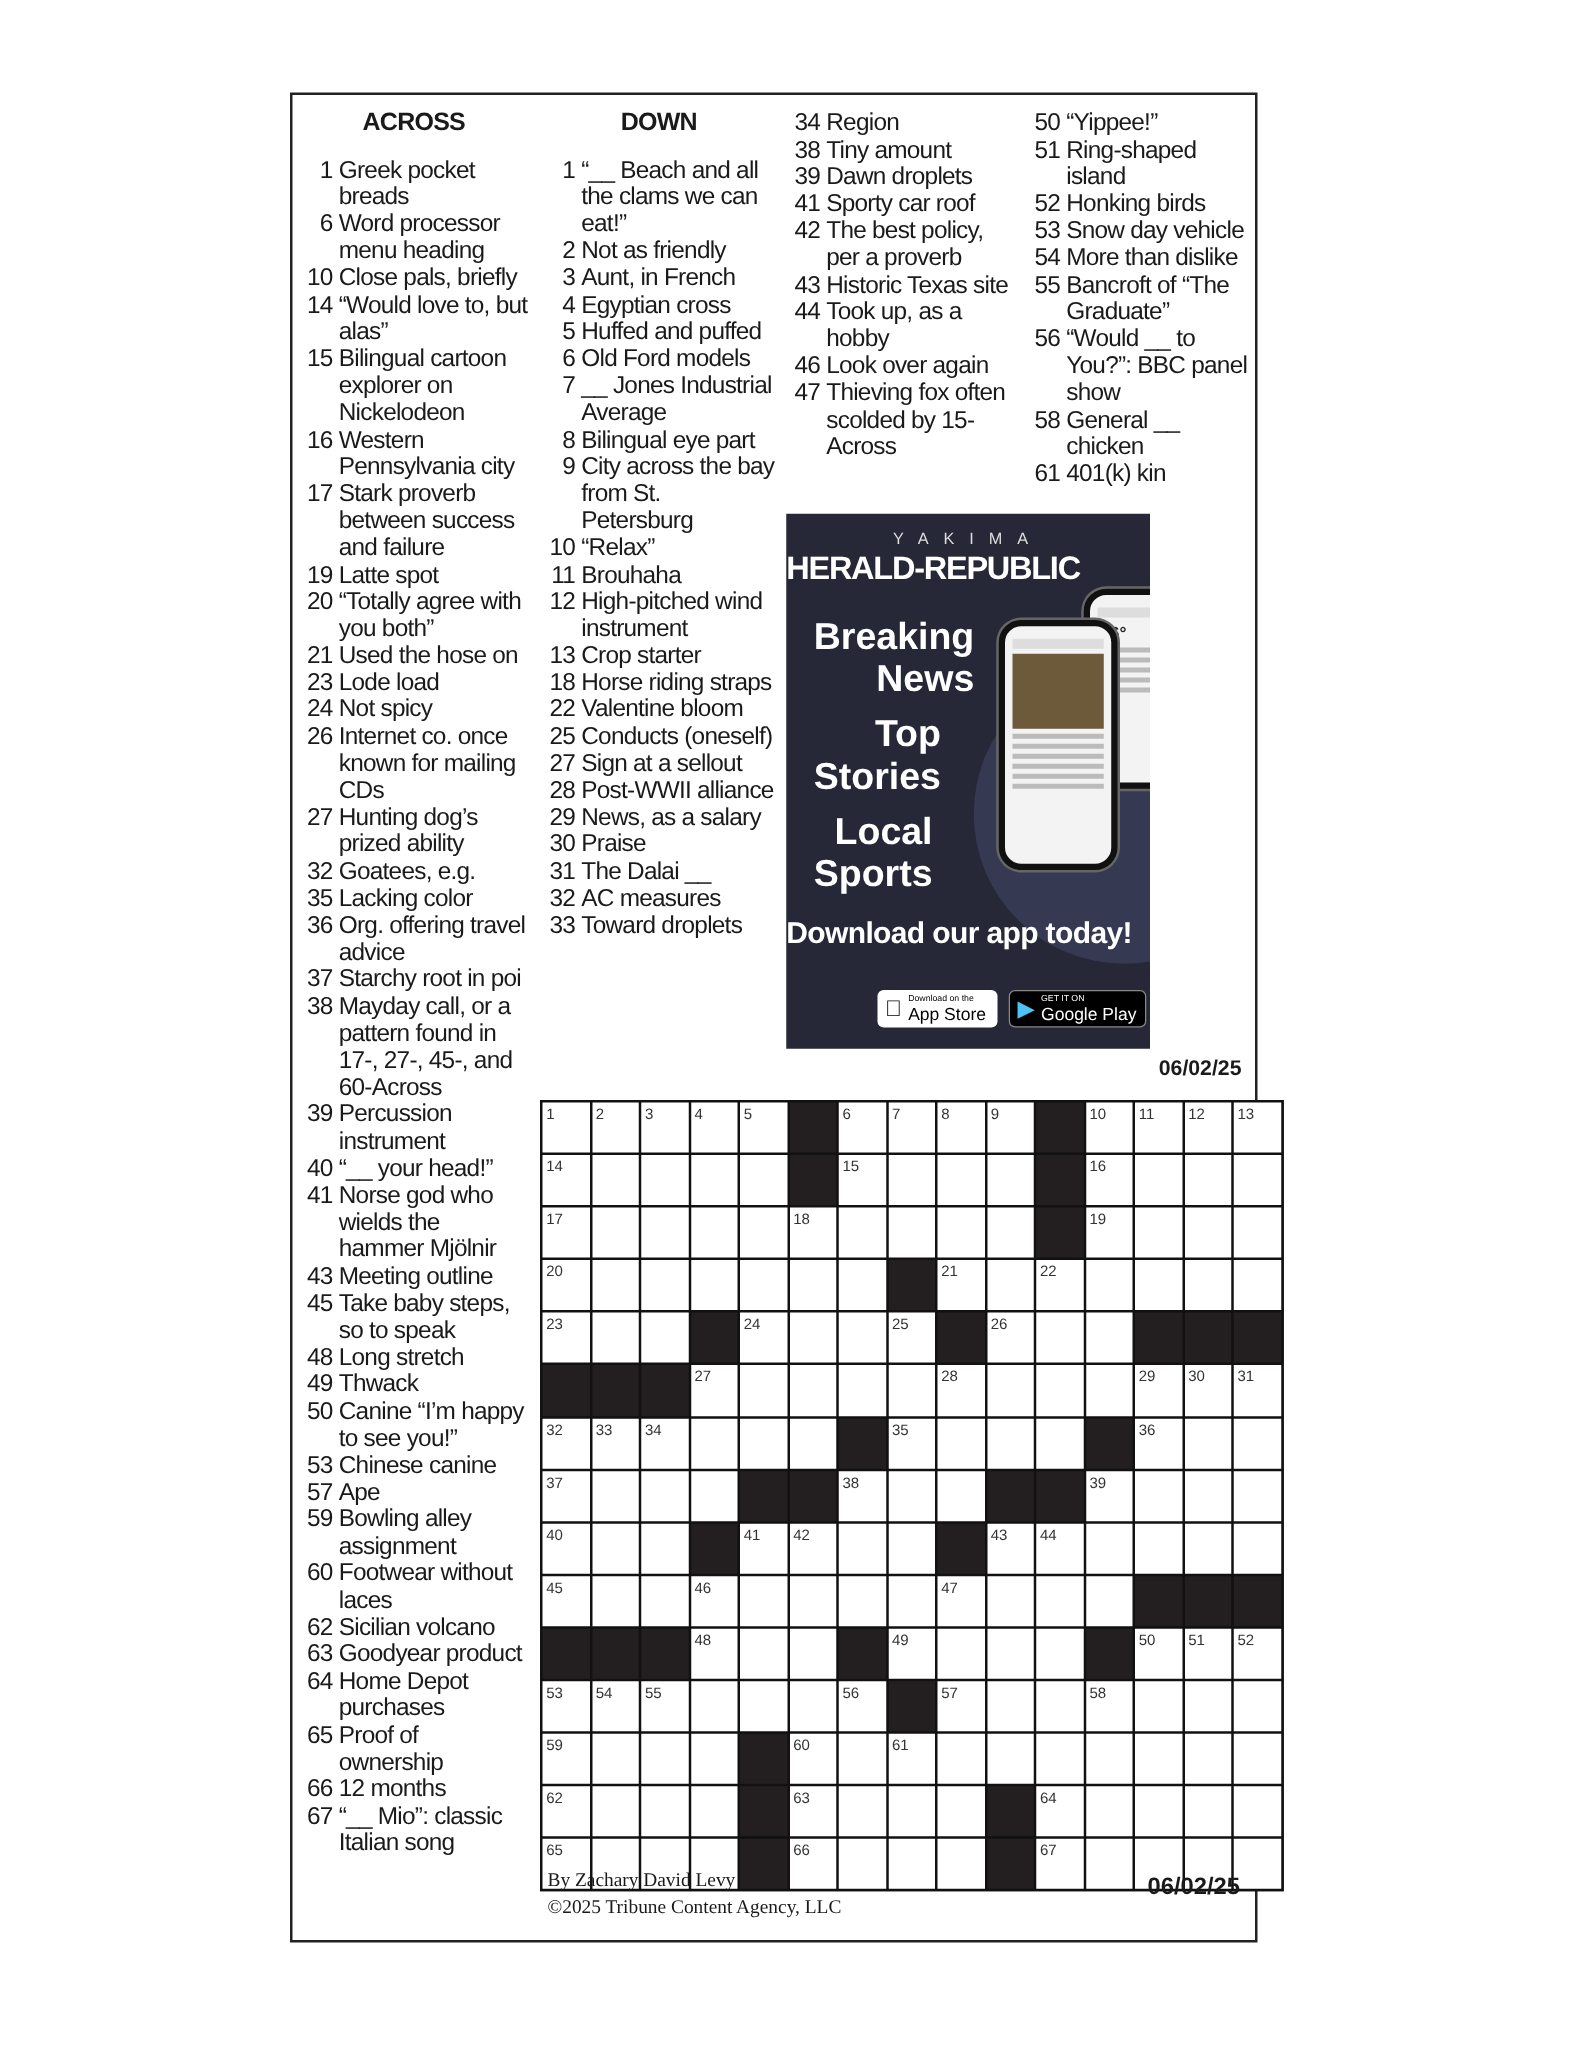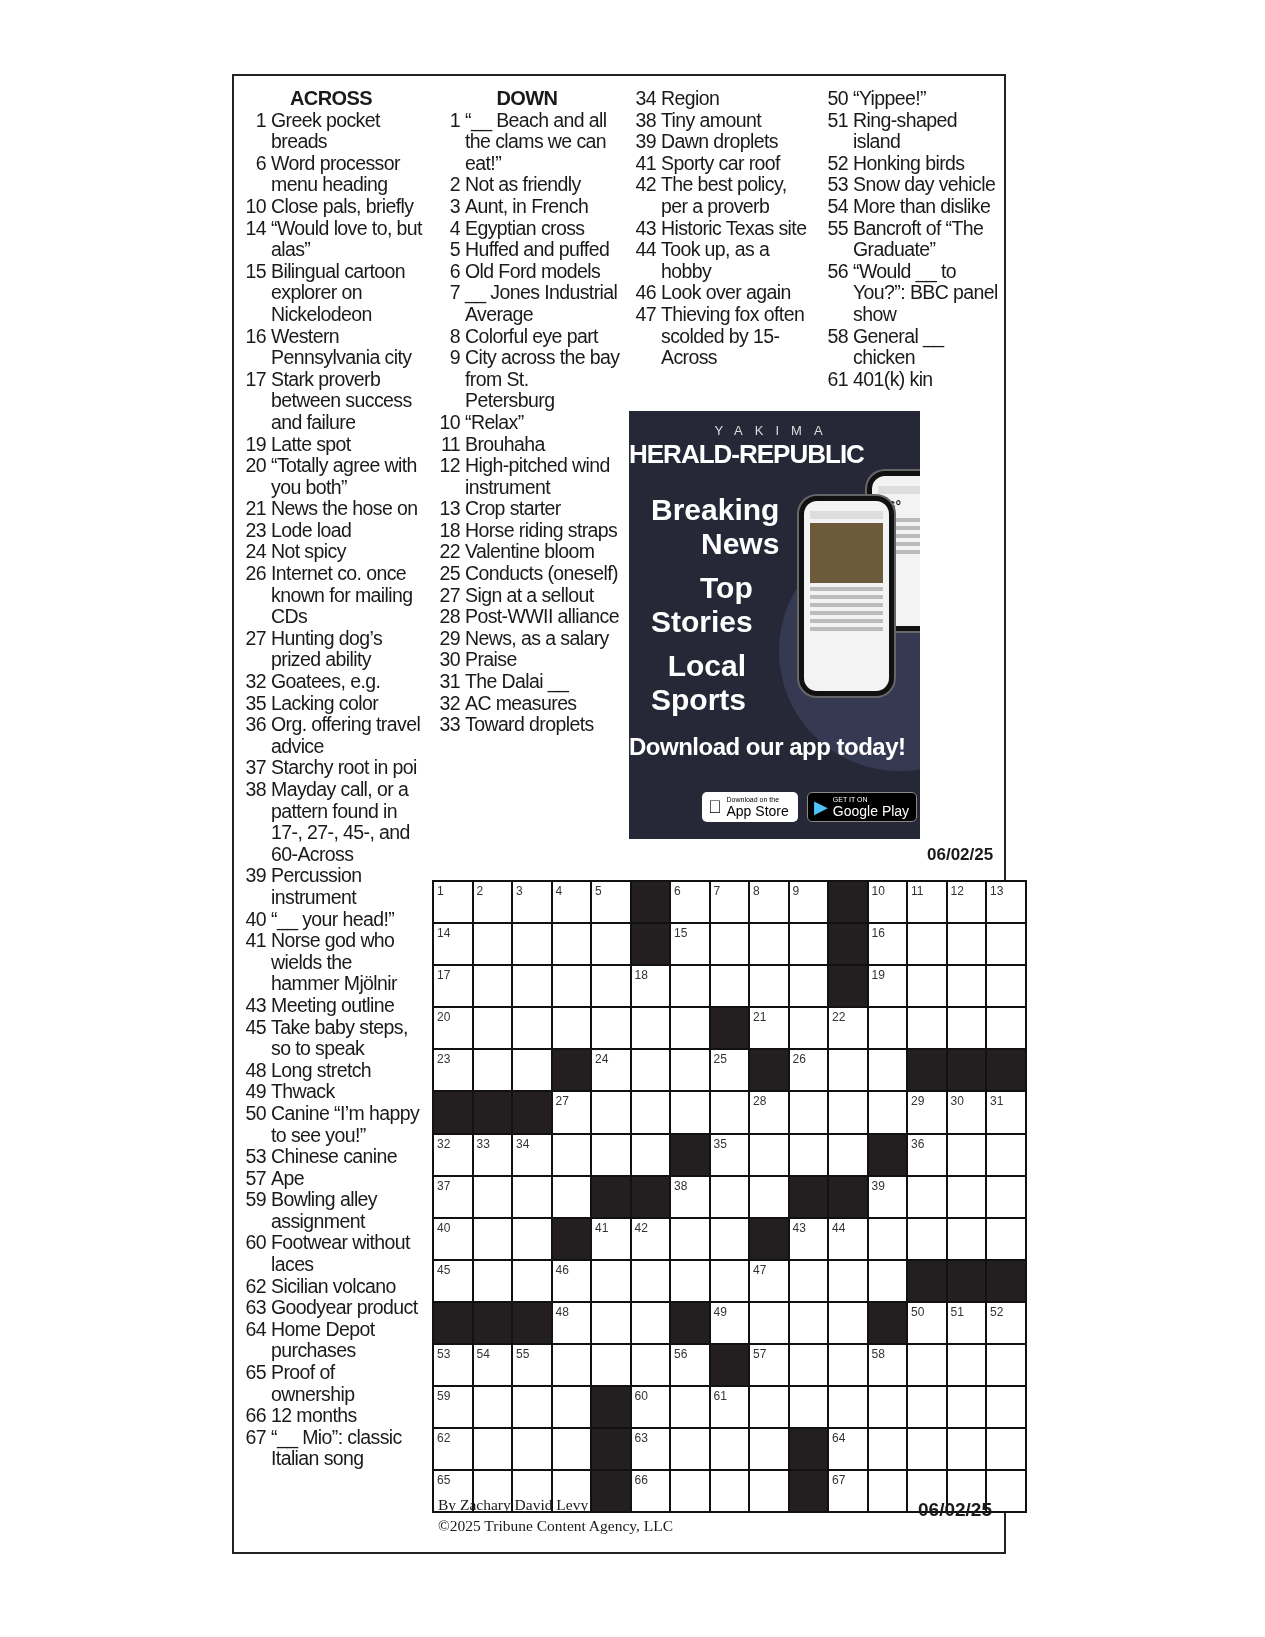--- a/index.html
+++ b/index.html
@@ -1,19 +1,19 @@
 <!DOCTYPE html>
 <html><head>
 <meta charset="utf-8">
 <style>
   html, body { margin:0; padding:0; background:#fff; }
   body { width:1265px; height:1637px; position:relative; font-family:"Liberation Sans", sans-serif; color:#1a1a1a; }
   .frame { position:absolute; left:232px; top:74px; width:774px; height:1480px; border:2px solid #222; box-sizing:border-box; }
   .col { position:absolute; top:88px; font-size:19.5px; line-height:21.6px; letter-spacing:-0.6px; }
-  .col-h { font-weight:bold; text-align:center; font-size:20px; margin-bottom:0; }
+  .col-h { font-weight:bold; text-align:center; font-size:20px; margin-bottom:16px; }
   .clue { display:flex; }
   .clue .n { flex:0 0 auto; text-align:right; padding-right:5px; }
   .clue .t { flex:1 1 auto; }
   #col-across { left:240px; width:182px; }
   #col-across .n { width:26px; }
   #col-down { left:434px; width:186px; }
   #col-down .n { width:26px; }
   #col-down2 { left:630px; width:180px; top:88px; }
   #col-down2 .n { width:26px; }
   #col-down3 { left:822px; width:182px; top:88px; }
@@ -84,21 +84,21 @@
       <div class="clue">
         <span class="n">19</span>
         <span class="t">Latte spot</span>
       </div>
       <div class="clue">
         <span class="n">20</span>
         <span class="t">“Totally agree with you both”</span>
       </div>
       <div class="clue">
         <span class="n">21</span>
-        <span class="t">News the hose on</span>
+        <span class="t">Used the hose on</span>
       </div>
       <div class="clue">
         <span class="n">23</span>
         <span class="t">Lode load</span>
       </div>
       <div class="clue">
         <span class="n">24</span>
         <span class="t">Not spicy</span>
       </div>
       <div class="clue">
@@ -230,21 +230,21 @@
       <div class="clue">
         <span class="n">6</span>
         <span class="t">Old Ford models</span>
       </div>
       <div class="clue">
         <span class="n">7</span>
         <span class="t">__ Jones Industrial Average</span>
       </div>
       <div class="clue">
         <span class="n">8</span>
-        <span class="t">Colorful eye part</span>
+        <span class="t">Bilingual eye part</span>
       </div>
       <div class="clue">
         <span class="n">9</span>
         <span class="t">City across the bay from St. Petersburg</span>
       </div>
       <div class="clue">
         <span class="n">10</span>
         <span class="t">“Relax”</span>
       </div>
       <div class="clue">

